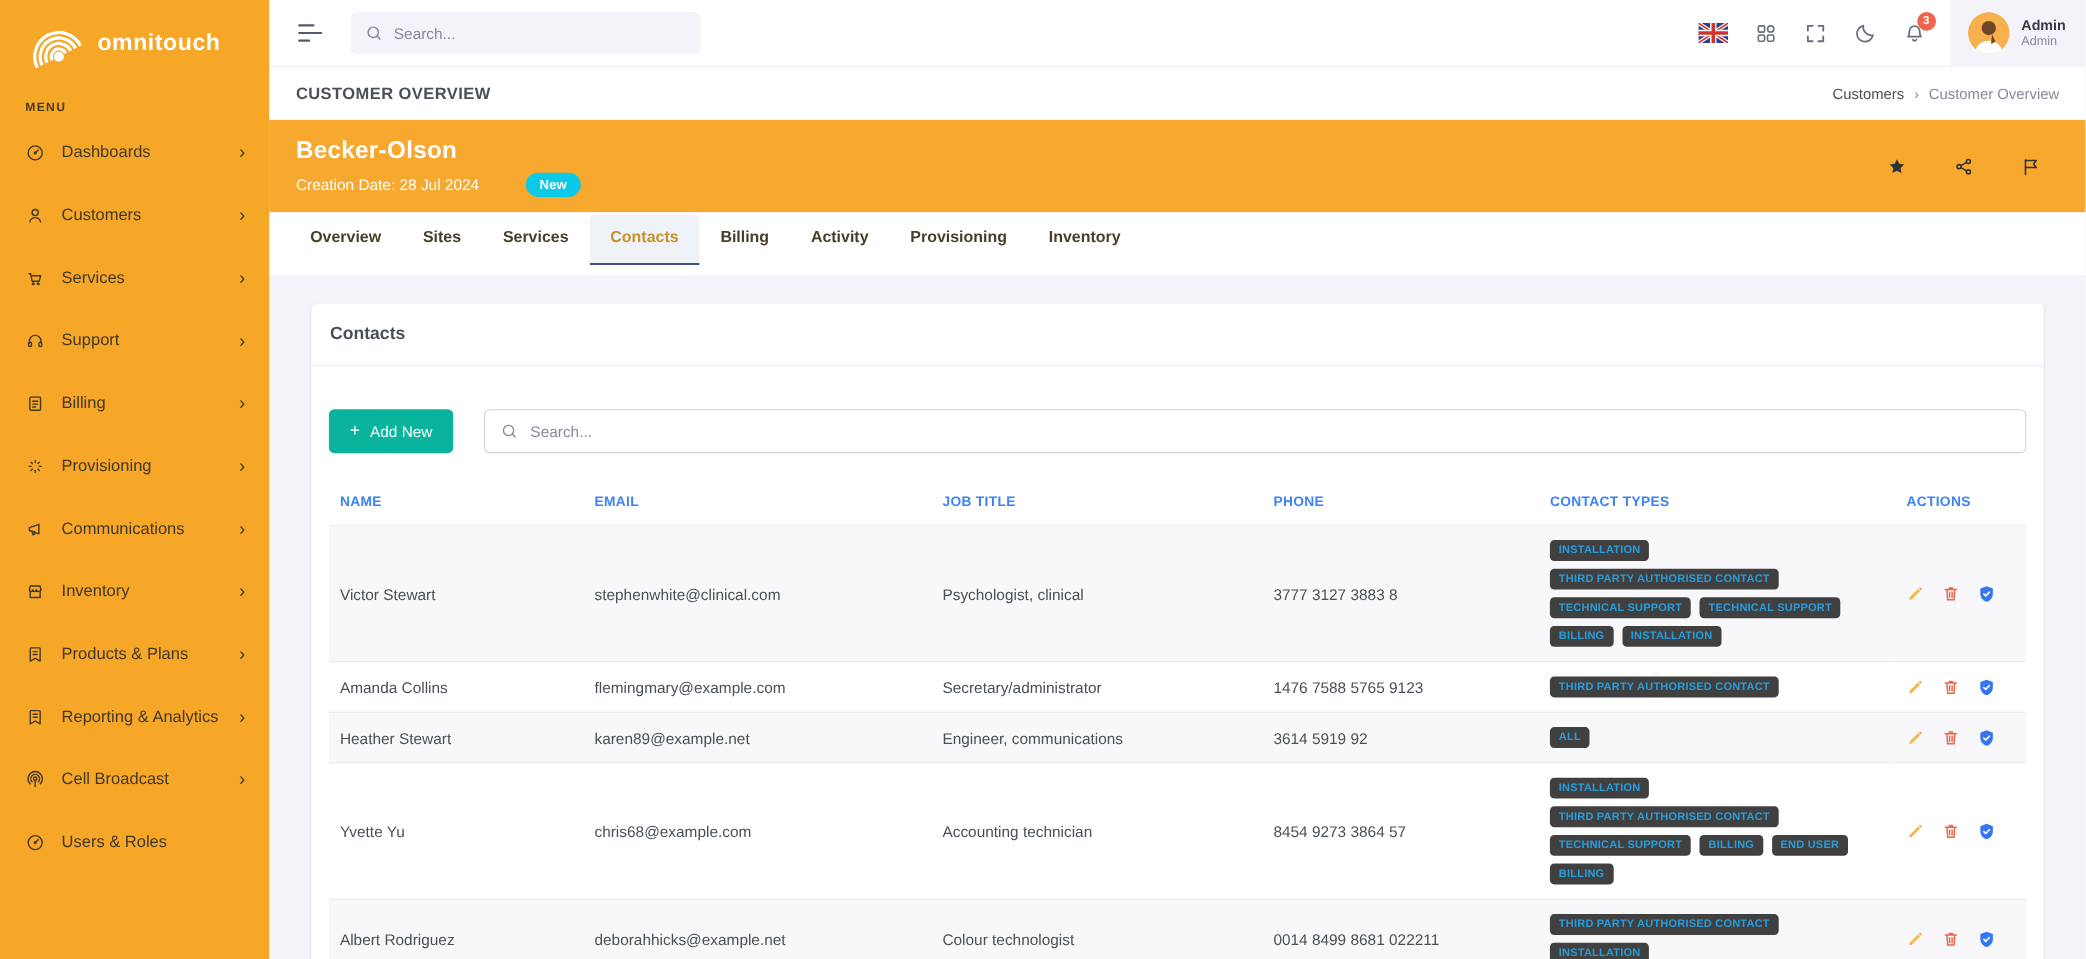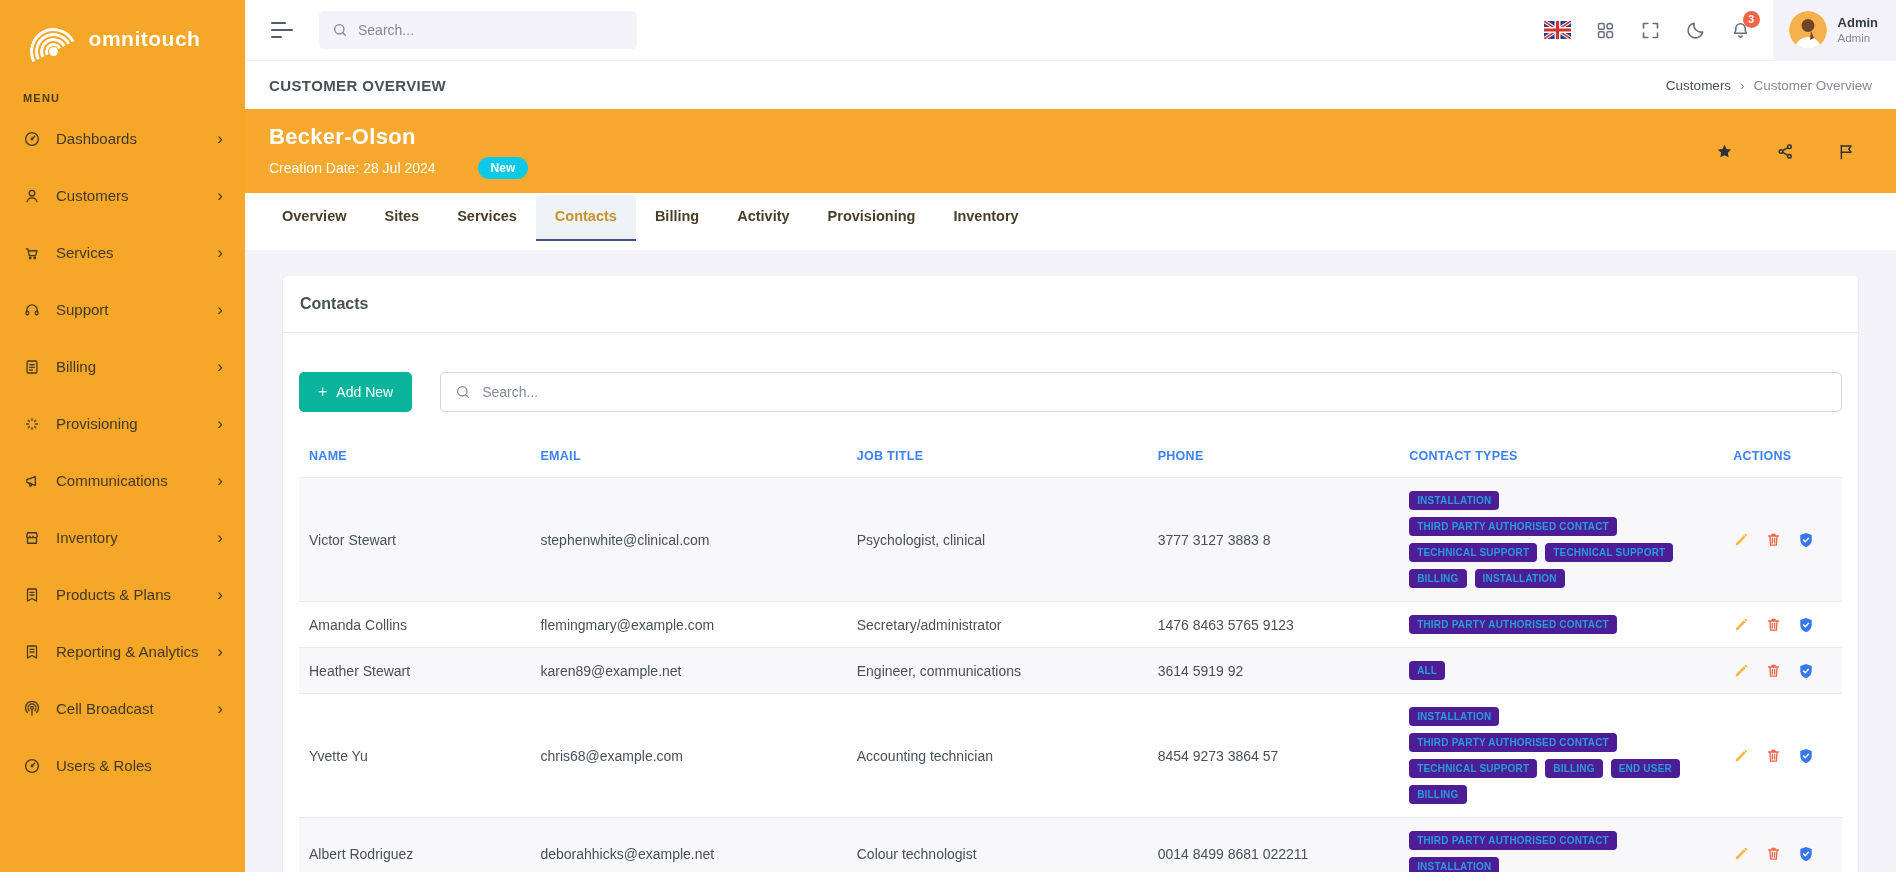--- a/index.html
+++ b/index.html
@@ -72,21 +72,21 @@
   .btn-add .plus { font-size:16px; line-height:1; }
   .crd-search { flex:1; height:40px; border:1px solid #ced4da; border-radius:5px; display:flex; align-items:center; gap:11px; padding:0 14px; color:#878a99; }
   .crd-search input { border:none; outline:none; background:transparent; width:100%; font-size:14px; color:#495057; font-family:inherit; }
   .crd-search input::placeholder { color:#878a99; }
 
   table { width:100%; border-collapse:collapse; margin-top:29px; }
   thead th { text-align:left; font-size:12.5px; font-weight:bold; color:#3b82f6; letter-spacing:.3px; padding:8px 10px 14px; border-bottom:1px solid #e9ebec; }
   tbody tr:nth-child(odd) { background:#f8f8fb; }
   tbody td { padding:13px 10px; font-size:14px; color:#495057; border-bottom:1px solid #e9ebec; vertical-align:middle; }
   .badges { display:flex; flex-wrap:wrap; gap:7px 8px; max-width:310px; }
-  .ct-badge { background:#4c1d95; color:#299cdb; font-size:10px; font-weight:bold; letter-spacing:.2px; padding:4px 8px; border-radius:4px; white-space:nowrap; }
+  .ct-badge { background:#404040; color:#299cdb; font-size:10px; font-weight:bold; letter-spacing:.2px; padding:4px 8px; border-radius:4px; white-space:nowrap; }
   .actions-wrap { display:flex; align-items:center; gap:15px; }
   .act-btn { border:none; background:none; padding:0; cursor:pointer; display:flex; }
   .act-edit { color:#f7b84b; } .act-del { color:#f06548; } .act-shield { color:#3577f1; }
 </style>
 </head>
 <body>
 
 <aside class="sidebar">
   <div class="logo">
     <span class="logo-arcs">
@@ -430,21 +430,21 @@
                         </svg>
                       </span>
                     </button>
                   </span>
                 </td>
               </tr>
               <tr>
                 <td>Amanda Collins</td>
                 <td>flemingmary@example.com</td>
                 <td>Secretary/administrator</td>
-                <td>1476 8463 5765 9123</td>
+                <td>1476 7588 5765 9123</td>
                 <td>
                   <span class="badges">
                     <span class="ct-badge">THIRD PARTY AUTHORISED CONTACT</span>
                   </span>
                 </td>
                 <td>
                   <span class="actions-wrap">
                     <button class="act-btn act-edit">
                       <span style="display: flex;">
                         <svg width="17" height="17" viewBox="0 0 24 24" fill="currentColor">

